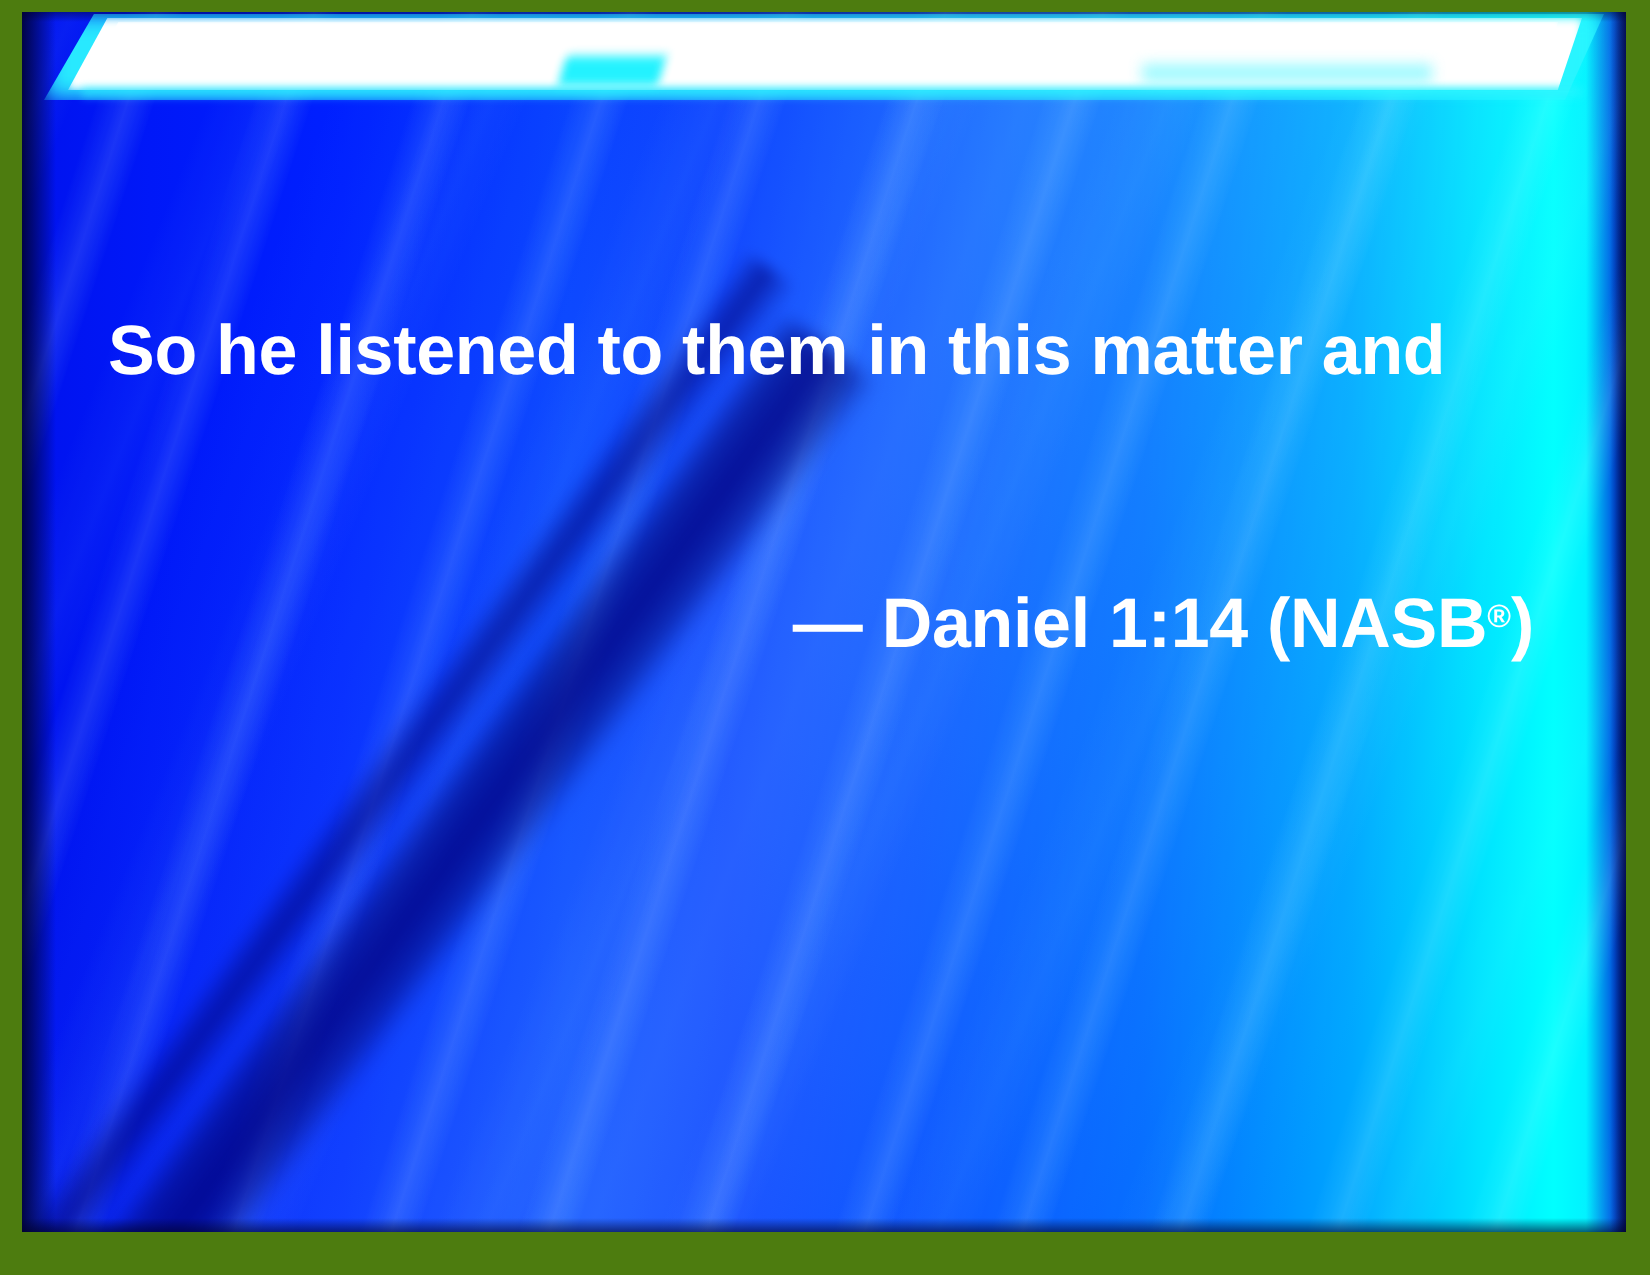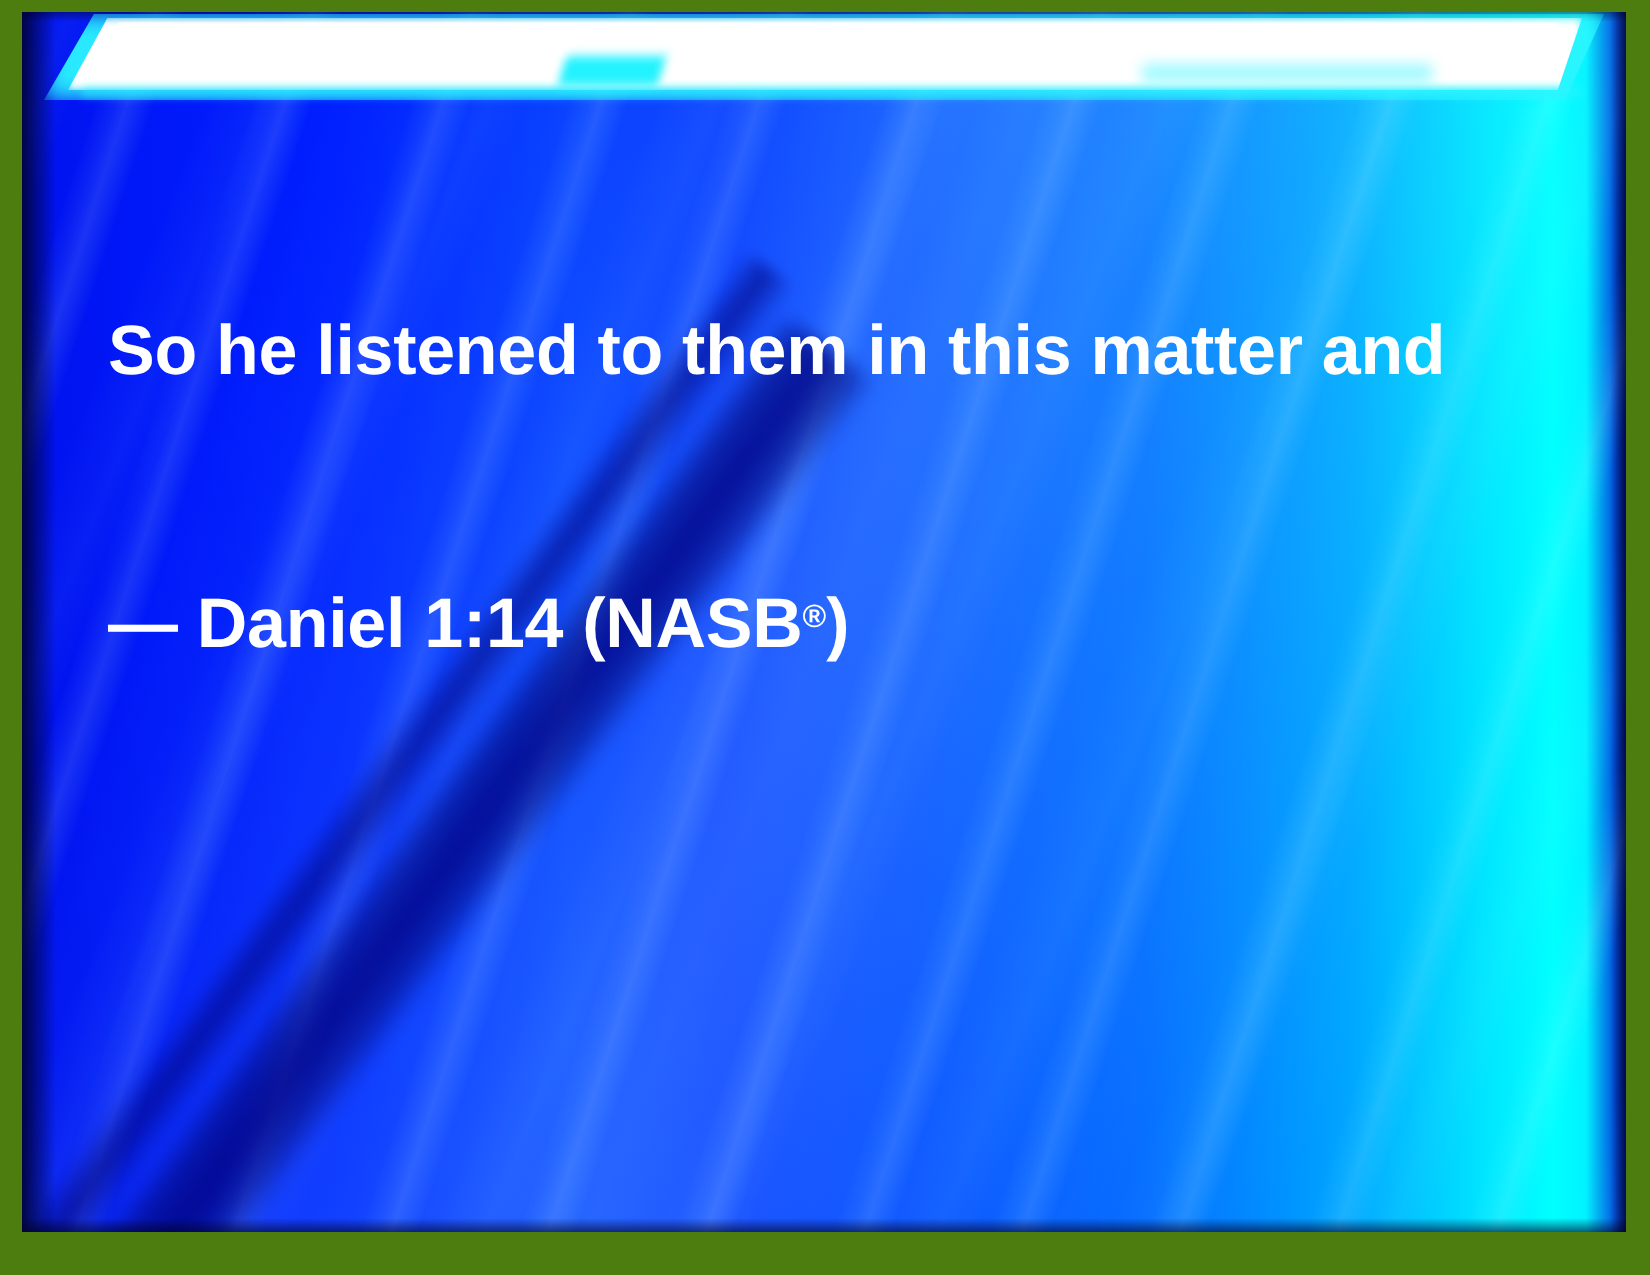--- a/index.html
+++ b/index.html
@@ -255,21 +255,21 @@
     text-rendering: geometricPrecision;
     white-space: pre-wrap;
   }
 
   .verse-line {
     display: block;
   }
 
   .verse-attr {
     display: block;
-    text-align: left;
+    text-align: right;
     padding-right: 14px;
     margin-top: 2px;
   }
 
   .reg-mark {
     font-size: 0.46em;
     vertical-align: 0.62em;
     font-weight: 700;
     letter-spacing: 0;
   }

